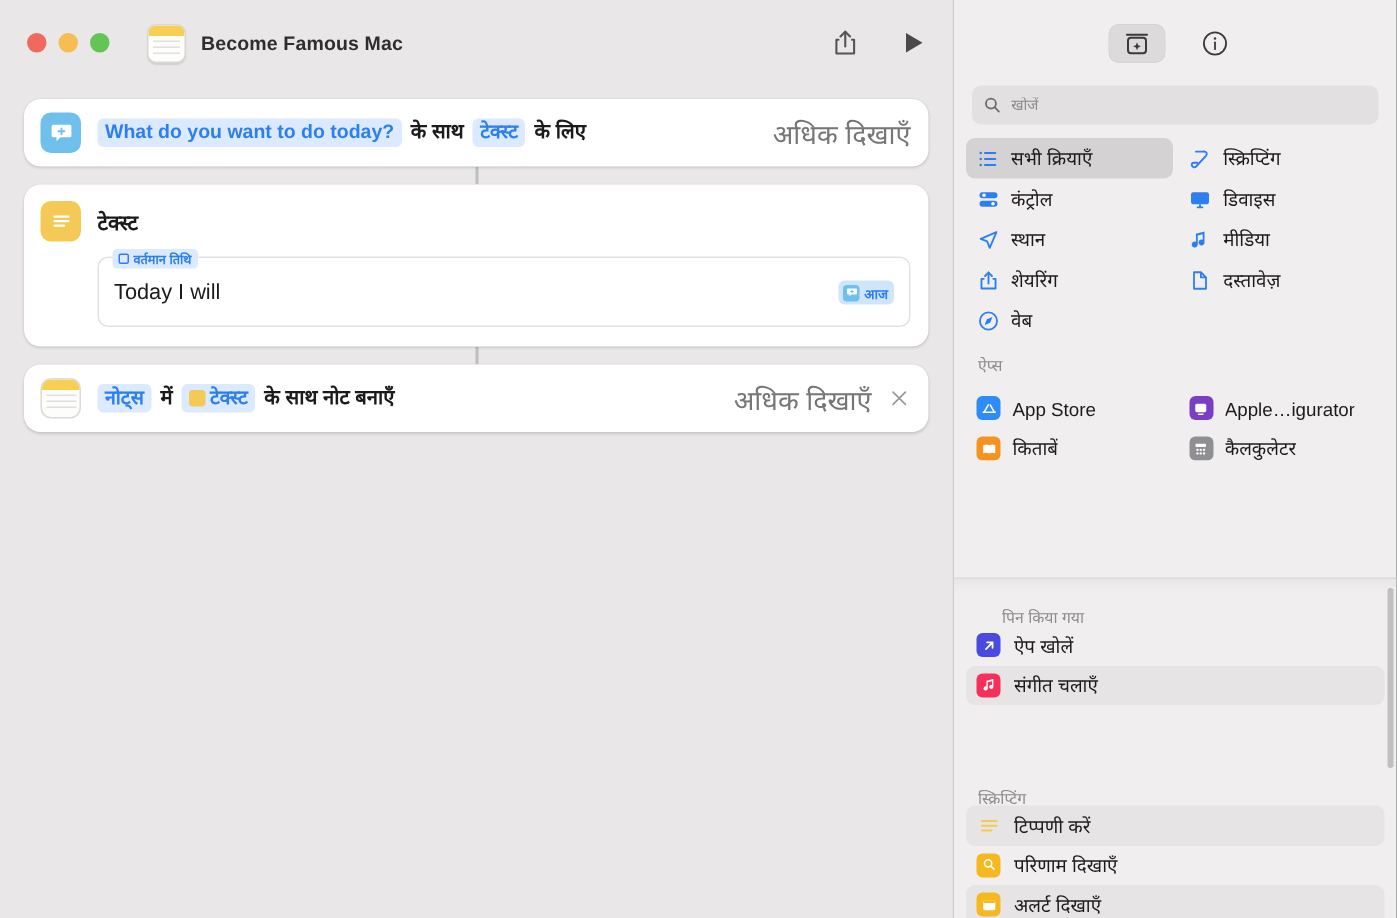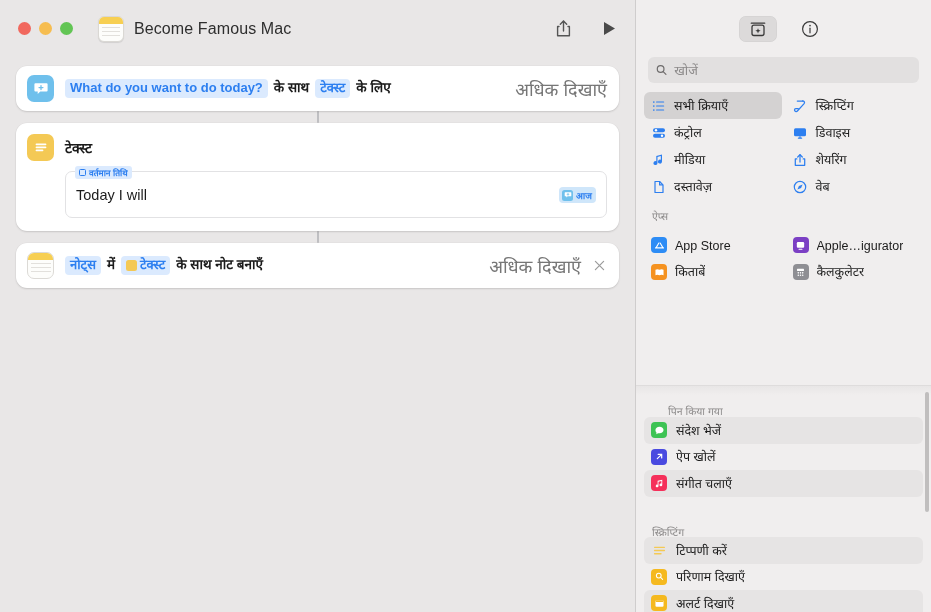--- a/index.html
+++ b/index.html
@@ -41,21 +41,21 @@
     width: 26px; height: 26px; border-radius: 6px;
     background: #fdfdfb; overflow: hidden;
     border: 1px solid #dad8d4; flex: none;
     box-shadow: 0 1px 1px rgba(0,0,0,.10);
     position: relative;
   }
   .notes-icon-sm .cap { height: 7px; background: #f7cf52; }
   .notes-icon-sm .ln {
     height: 1px; background: #e2e0dc; margin: 3px 3px 0 3px;
   }
-  .win-title { font-size: 16px; font-weight: 400; color: #2e2e2e; letter-spacing: .1px; }
+  .win-title { font-size: 13px; font-weight: 700; color: #2e2e2e; letter-spacing: .1px; }
 
   .titlebar-right { margin-left: auto; display: flex; align-items: center; gap: 22px; }
   .tb-btn { width: 24px; height: 24px; display: flex; align-items: center; justify-content: center; cursor: default; }
 
   .canvas {
     flex: 1; position: relative;
     background: #e9e7e7;
     padding: 9px 16px 0 16px;
     overflow: hidden;
   }
@@ -164,21 +164,21 @@
   .seg.active { background: #dcdada; box-shadow: inset 0 0 0 .5px rgba(0,0,0,.05); }
   .search-wrap { padding: 0 12px 9px 12px; flex: none; }
   .search {
     height: 26px; border-radius: 6px;
     background: #e2e0e0;
     display: flex; align-items: center; gap: 7px;
     padding: 0 8px;
   }
   .search input {
     border: 0; outline: 0; background: transparent;
-    font-family: inherit; font-size: 13px; color: #a21caf;
+    font-family: inherit; font-size: 10px; color: #a21caf;
     width: 100%;
   }
   .search input::placeholder { color: #8c8a8a; }
 
   .lib-scroll {
     flex: 1; overflow: hidden; position: relative;
   }
   .cat-grid {
     display: grid; grid-template-columns: 1fr 1fr;
     gap: 0px 4px; padding: 0 8px;
@@ -420,20 +420,28 @@
             <svg width="14" height="14" viewBox="0 0 14 14">
               <rect x="1" y="2.2" width="12" height="8" rx="1.5" fill="#2d7ff0"></rect>
               <path d="M5.4 12.2h3.2" stroke="#2d7ff0" stroke-width="1.2" stroke-linecap="round"></path>
               <path d="M7 10.2v2" stroke="#2d7ff0" stroke-width="1.2"></path>
             </svg>
           </span>
           <span>डिवाइस</span>
         </div>
         <div class="cat">
           <span class="gi">
+            <svg width="14" height="14" viewBox="0 0 14 14" fill="none" stroke="#2d7ff0" stroke-width="1.25" stroke-linejoin="round">
+              <path d="M12.3 1.7L1.8 6.2l4.3 1.7 1.7 4.3z"></path>
+            </svg>
+          </span>
+          <span>स्थान</span>
+        </div>
+        <div class="cat">
+          <span class="gi">
             <svg width="14" height="14" viewBox="0 0 14 14" fill="#2d7ff0">
               <path d="M10 1.4v7.2a2 2 0 11-1.2-1.8V3.1L5.5 4v6a2 2 0 11-1.2-1.8V2.9z"></path>
             </svg>
           </span>
           <span>मीडिया</span>
         </div>
         <div class="cat">
           <span class="gi">
             <svg width="14" height="14" viewBox="0 0 14 14" fill="none" stroke="#2d7ff0" stroke-width="1.25" stroke-linecap="round" stroke-linejoin="round">
               <path d="M7 9V1.7"></path>
@@ -504,28 +512,20 @@
           </span>
           <span class="nm">कैलकुलेटर</span>
         </div>
       </div>
 
       <div class="clip-mask"></div>
       <div class="divider-fade" style="position:absolute;top:295px;left:0;right:0;"></div>
 
       <div class="sec-head" style="position:absolute;top:303px;left:16px;">पिन किया गया</div>
       <div class="rows" style="position:absolute;top:325px;left:0;right:0;">
-        <div class="row alt">
-          <span class="rowicon" style="background:#3ec354">
-            <svg width="11" height="11" viewBox="0 0 12 12">
-                <path d="M6 1.9c2.6 0 4.4 1.6 4.4 3.6S8.6 9.1 6 9.1c-.5 0-1-.06-1.45-.17L2.3 10l.56-1.6C2 7.8 1.6 6.8 1.6 5.5 1.6 3.5 3.4 1.9 6 1.9z" fill="#fff"></path>
-              </svg>
-          </span>
-          <span>संदेश भेजें</span>
-        </div>
         <div class="row">
           <span class="rowicon" style="background:#4a4ae0">
             <svg width="11" height="11" viewBox="0 0 12 12" stroke="#fff" stroke-width="1.3" stroke-linecap="round" fill="none">
                 <path d="M3.6 8.4l4.8-4.8M4.5 3.6h3.9v3.9"></path>
               </svg>
           </span>
           <span>ऐप खोलें</span>
         </div>
         <div class="row alt">
           <span class="rowicon" style="background:#f5305a">

